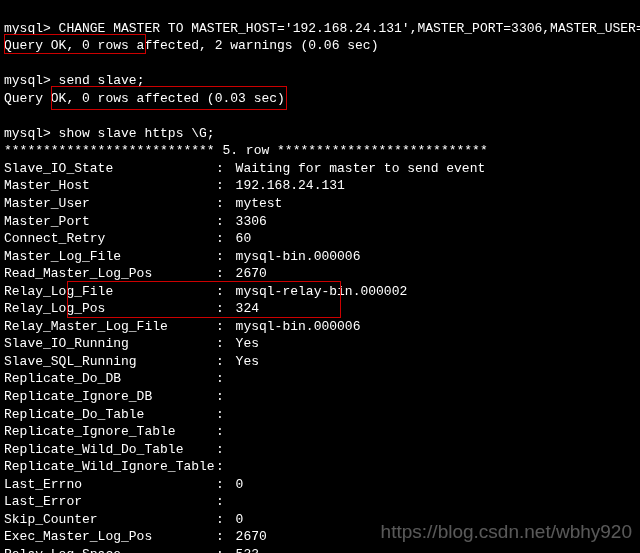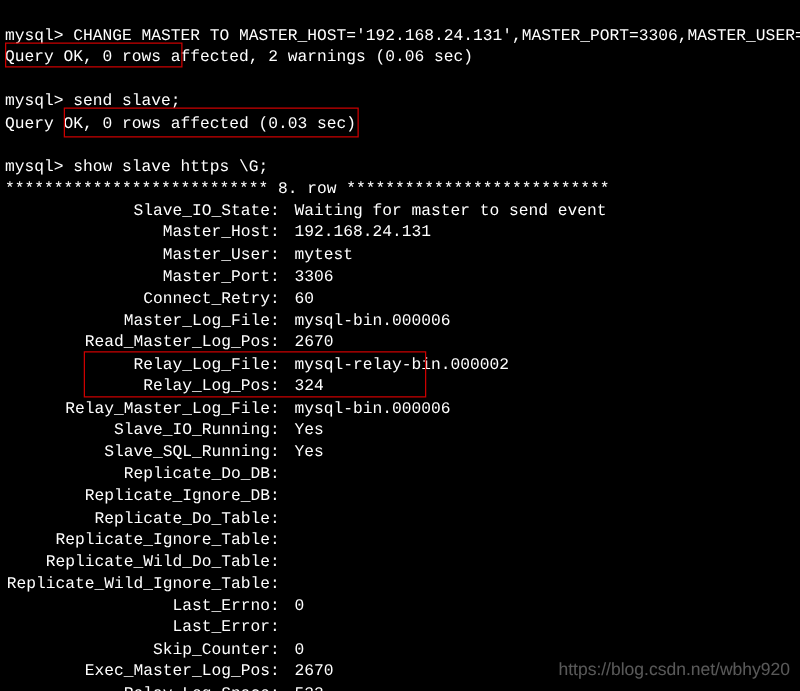--- a/index.html
+++ b/index.html
@@ -27,39 +27,39 @@
   }
   .box1 { left: 4px; top: 34px; width: 140px; height: 18px; }
   .box2 { left: 51px; top: 86px; width: 234px; height: 22px; }
   .box3 { left: 67px; top: 281px; width: 272px; height: 35px; }
   .watermark {
     position: absolute;
     right: 8px;
     bottom: 8px;
     color: rgba(255,255,255,0.35);
     font-family: Arial, sans-serif;
-    font-size: 14px;
+    font-size: 19px;
     pointer-events: none;
   }
   .kvrow { display: block; }
-  .klabel { display: inline-block; width: 212px; text-align: right; }
+  .klabel { display: inline-block; width: 212px; }
   .colon { padding-right: 4px; }
 </style>
 </head>
 <body>
 
 <div class="term">
 <span>mysql&gt; CHANGE MASTER TO MASTER_HOST='192.168.24.131',MASTER_PORT=3306,MASTER_USER='mytest'</span>
 <span>Query OK, 0 rows affected, 2 warnings (0.06 sec)</span>
 
 <span><span class="prompt">mysql&gt;</span><span> send slave;</span></span>
 <span>Query OK, 0 rows affected (0.03 sec)</span>
 
 <span><span class="prompt">mysql&gt;</span><span> show slave https \G;</span></span>
-<span><span>***************************</span><span> 8. row </span><span>***************************</span></span>
+<span><span>***************************</span><span> 5. row </span><span>***************************</span></span>
 <div id="status-block"><span class="kvrow"><span class="klabel">Slave_IO_State</span><span class="colon">:</span><span> Waiting for master to send event</span></span><span class="kvrow"><span class="klabel">Master_Host</span><span class="colon">:</span><span> 192.168.24.131</span></span><span class="kvrow"><span class="klabel">Master_User</span><span class="colon">:</span><span> mytest</span></span><span class="kvrow"><span class="klabel">Master_Port</span><span class="colon">:</span><span> 3306</span></span><span class="kvrow"><span class="klabel">Connect_Retry</span><span class="colon">:</span><span> 60</span></span><span class="kvrow"><span class="klabel">Master_Log_File</span><span class="colon">:</span><span> mysql-bin.000006</span></span><span class="kvrow"><span class="klabel">Read_Master_Log_Pos</span><span class="colon">:</span><span> 2670</span></span><span class="kvrow"><span class="klabel">Relay_Log_File</span><span class="colon">:</span><span> mysql-relay-bin.000002</span></span><span class="kvrow"><span class="klabel">Relay_Log_Pos</span><span class="colon">:</span><span> 324</span></span><span class="kvrow"><span class="klabel">Relay_Master_Log_File</span><span class="colon">:</span><span> mysql-bin.000006</span></span><span class="kvrow"><span class="klabel">Slave_IO_Running</span><span class="colon">:</span><span> Yes</span></span><span class="kvrow"><span class="klabel">Slave_SQL_Running</span><span class="colon">:</span><span> Yes</span></span><span class="kvrow"><span class="klabel">Replicate_Do_DB</span><span class="colon">:</span><span> </span></span><span class="kvrow"><span class="klabel">Replicate_Ignore_DB</span><span class="colon">:</span><span> </span></span><span class="kvrow"><span class="klabel">Replicate_Do_Table</span><span class="colon">:</span><span> </span></span><span class="kvrow"><span class="klabel">Replicate_Ignore_Table</span><span class="colon">:</span><span> </span></span><span class="kvrow"><span class="klabel">Replicate_Wild_Do_Table</span><span class="colon">:</span><span> </span></span><span class="kvrow"><span class="klabel">Replicate_Wild_Ignore_Table</span><span class="colon">:</span><span> </span></span><span class="kvrow"><span class="klabel">Last_Errno</span><span class="colon">:</span><span> 0</span></span><span class="kvrow"><span class="klabel">Last_Error</span><span class="colon">:</span><span> </span></span><span class="kvrow"><span class="klabel">Skip_Counter</span><span class="colon">:</span><span> 0</span></span><span class="kvrow"><span class="klabel">Exec_Master_Log_Pos</span><span class="colon">:</span><span> 2670</span></span><span class="kvrow"><span class="klabel">Relay_Log_Space</span><span class="colon">:</span><span> 533</span></span></div>
 </div>
 
 <div class="box-red box1"></div>
 <div class="box-red box2"></div>
 <div class="box-red box3"></div>
 
 <div class="watermark">https://blog.csdn.net/wbhy920</div>
 
 </body></html>

